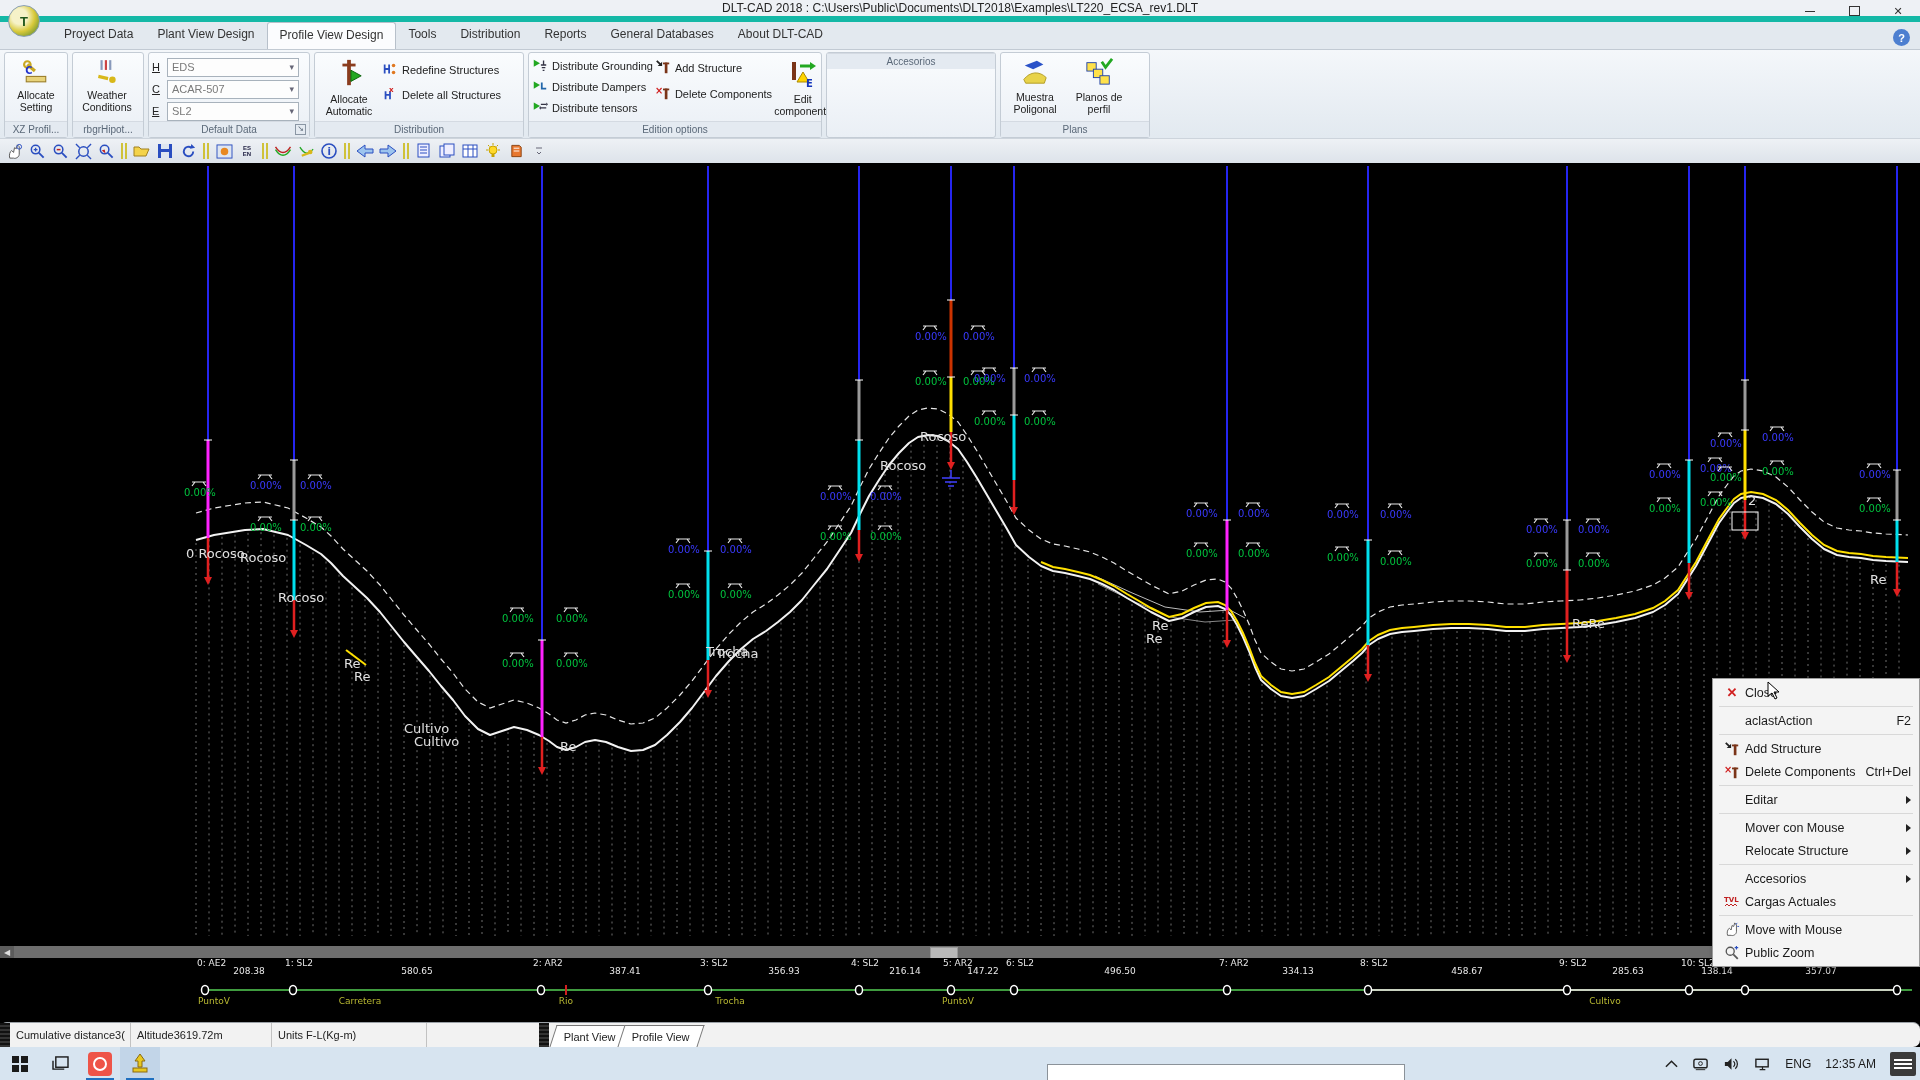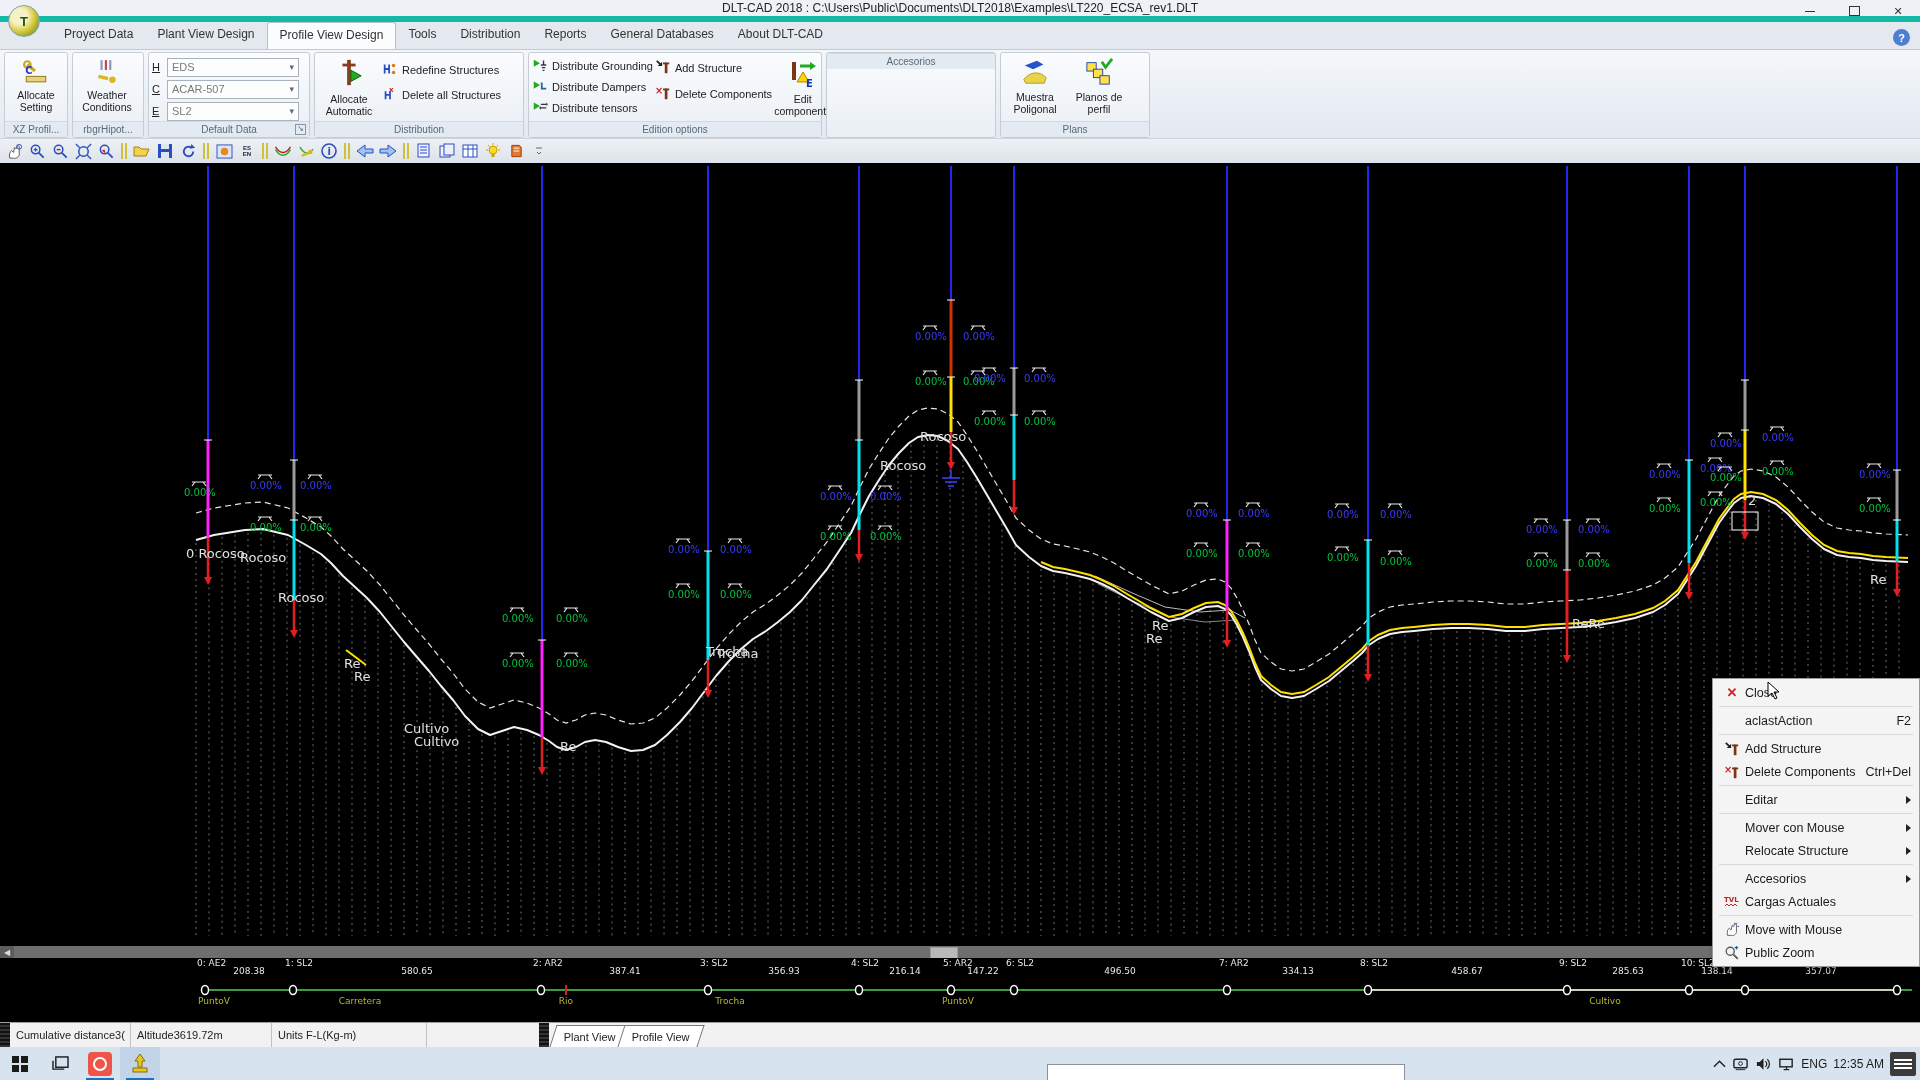--- a/index.html
+++ b/index.html
@@ -58,36 +58,36 @@
   
   .canvas{top:163px;height:783px;background:#000;}
   .scalestrip{top:958px;height:64px;background:#000;}
   
   .hscroll{top:946px;height:12px;background:#6e6e6e;display:flex;align-items:center;}
   .scr-arrow{width:14px;height:12px;background:#5c5c5c;color:#ddd;font-size:8px;
              display:flex;align-items:center;justify-content:center;}
   .scr-thumb{position:absolute;left:930px;top:1px;width:26px;height:10px;background:#b9b9b9;border:1px solid #999;}
   
   .statusbar{top:1022px;height:25px;background:#f2f2f2;border-top:1px solid #9aa0a6;
-             display:flex;align-items:stretch;font-size:11px;color:#222;}
+             display:flex;align-items:stretch;font-size:11px;color:#222;border-radius:7px;}
   .dotstrip{width:10px;background:repeating-linear-gradient(#111 0 2px,#333 2px 4px);}
   .sfield{display:flex;align-items:center;padding:0 6px;border-right:1px solid #c2c2c2;white-space:nowrap;}
   .stabs{display:flex;align-items:flex-end;margin-left:4px;height:100%;}
   .stab{height:21px;background:#fff;border:1px solid #777;border-bottom:none;
         transform:skewX(-18deg);display:flex;align-items:center;padding:0 10px;margin-right:-6px;}
   .stab span{transform:skewX(18deg);font-size:11px;}
   .srest{flex:1;border-bottom:none;}
   
   .taskbar{top:1047px;height:33px;background:#d7e4f0;display:flex;align-items:center;}
   .tk-item{width:40px;height:33px;display:flex;align-items:center;justify-content:center;position:relative;}
   .tk-item.running::after{content:"";position:absolute;bottom:0;left:6px;right:6px;height:2px;background:#1f6fbf;}
   .tk-item.active{background:#c2d5e8;}
   .redapp{width:24px;height:24px;border-radius:4px;background:#ee5448;display:flex;align-items:center;justify-content:center;}
   .redapp i{width:10px;height:10px;border-radius:50%;border:2px solid #fff;display:block;}
-  .tray{margin-left:auto;display:flex;align-items:center;gap:6px;padding-right:4px;font-size:12px;color:#1b1b1b;text-align:right;}
+  .tray{margin-left:auto;display:flex;align-items:center;gap:14px;padding-right:4px;font-size:12px;color:#1b1b1b;text-align:right;}
   .notif{width:26px;height:24px;background:#3b3b3b;border-radius:2px;display:flex;flex-direction:column;
          justify-content:center;gap:2px;padding:0 4px;box-sizing:border-box;}
   .notif i{height:2px;background:#fff;display:block;}
   
   .ctxmenu{position:absolute;left:1712px;top:678px;width:206px;background:#f4f4f4;
            border:1px solid #9a9a9a;box-shadow:2px 2px 5px rgba(0,0,0,.5);z-index:40;
            font-size:12.5px;color:#1a1a1a;padding:2px 0;}
   .mi{display:flex;align-items:center;height:23px;padding:0 8px 0 6px;}
   .mi .ic{width:26px;display:flex;align-items:center;justify-content:center;flex:none;}
   .mi .lab{flex:1;white-space:nowrap;}

